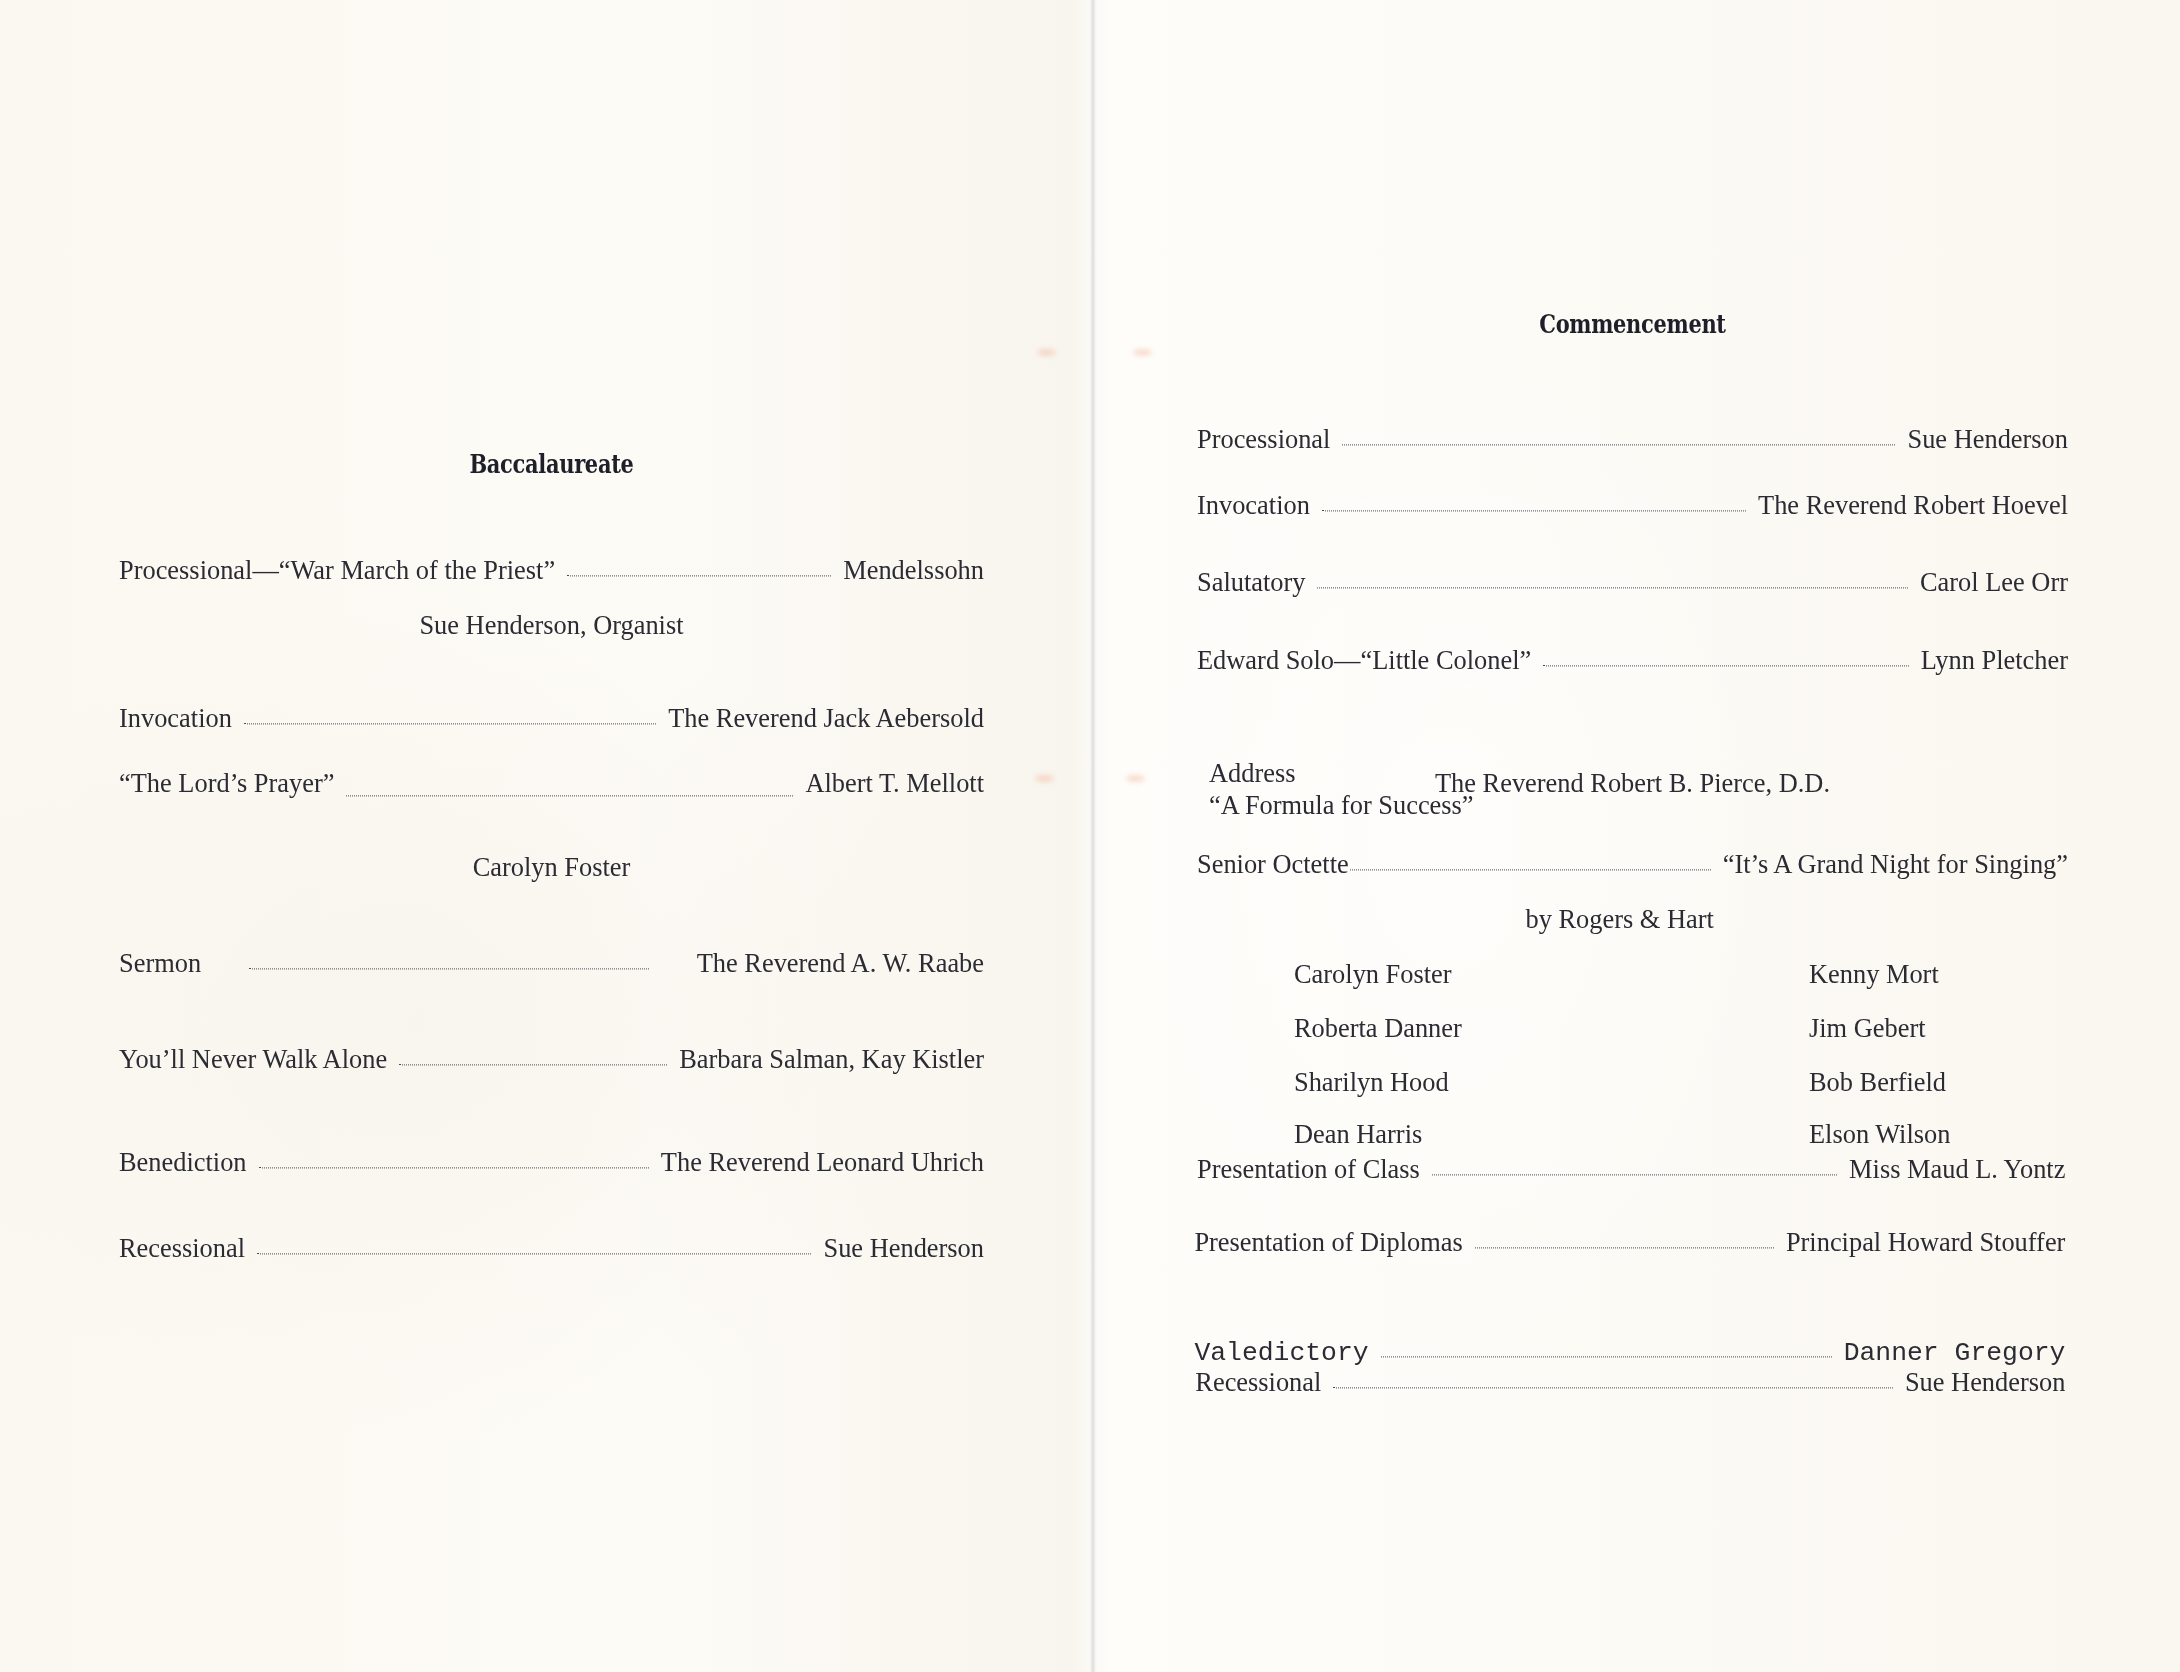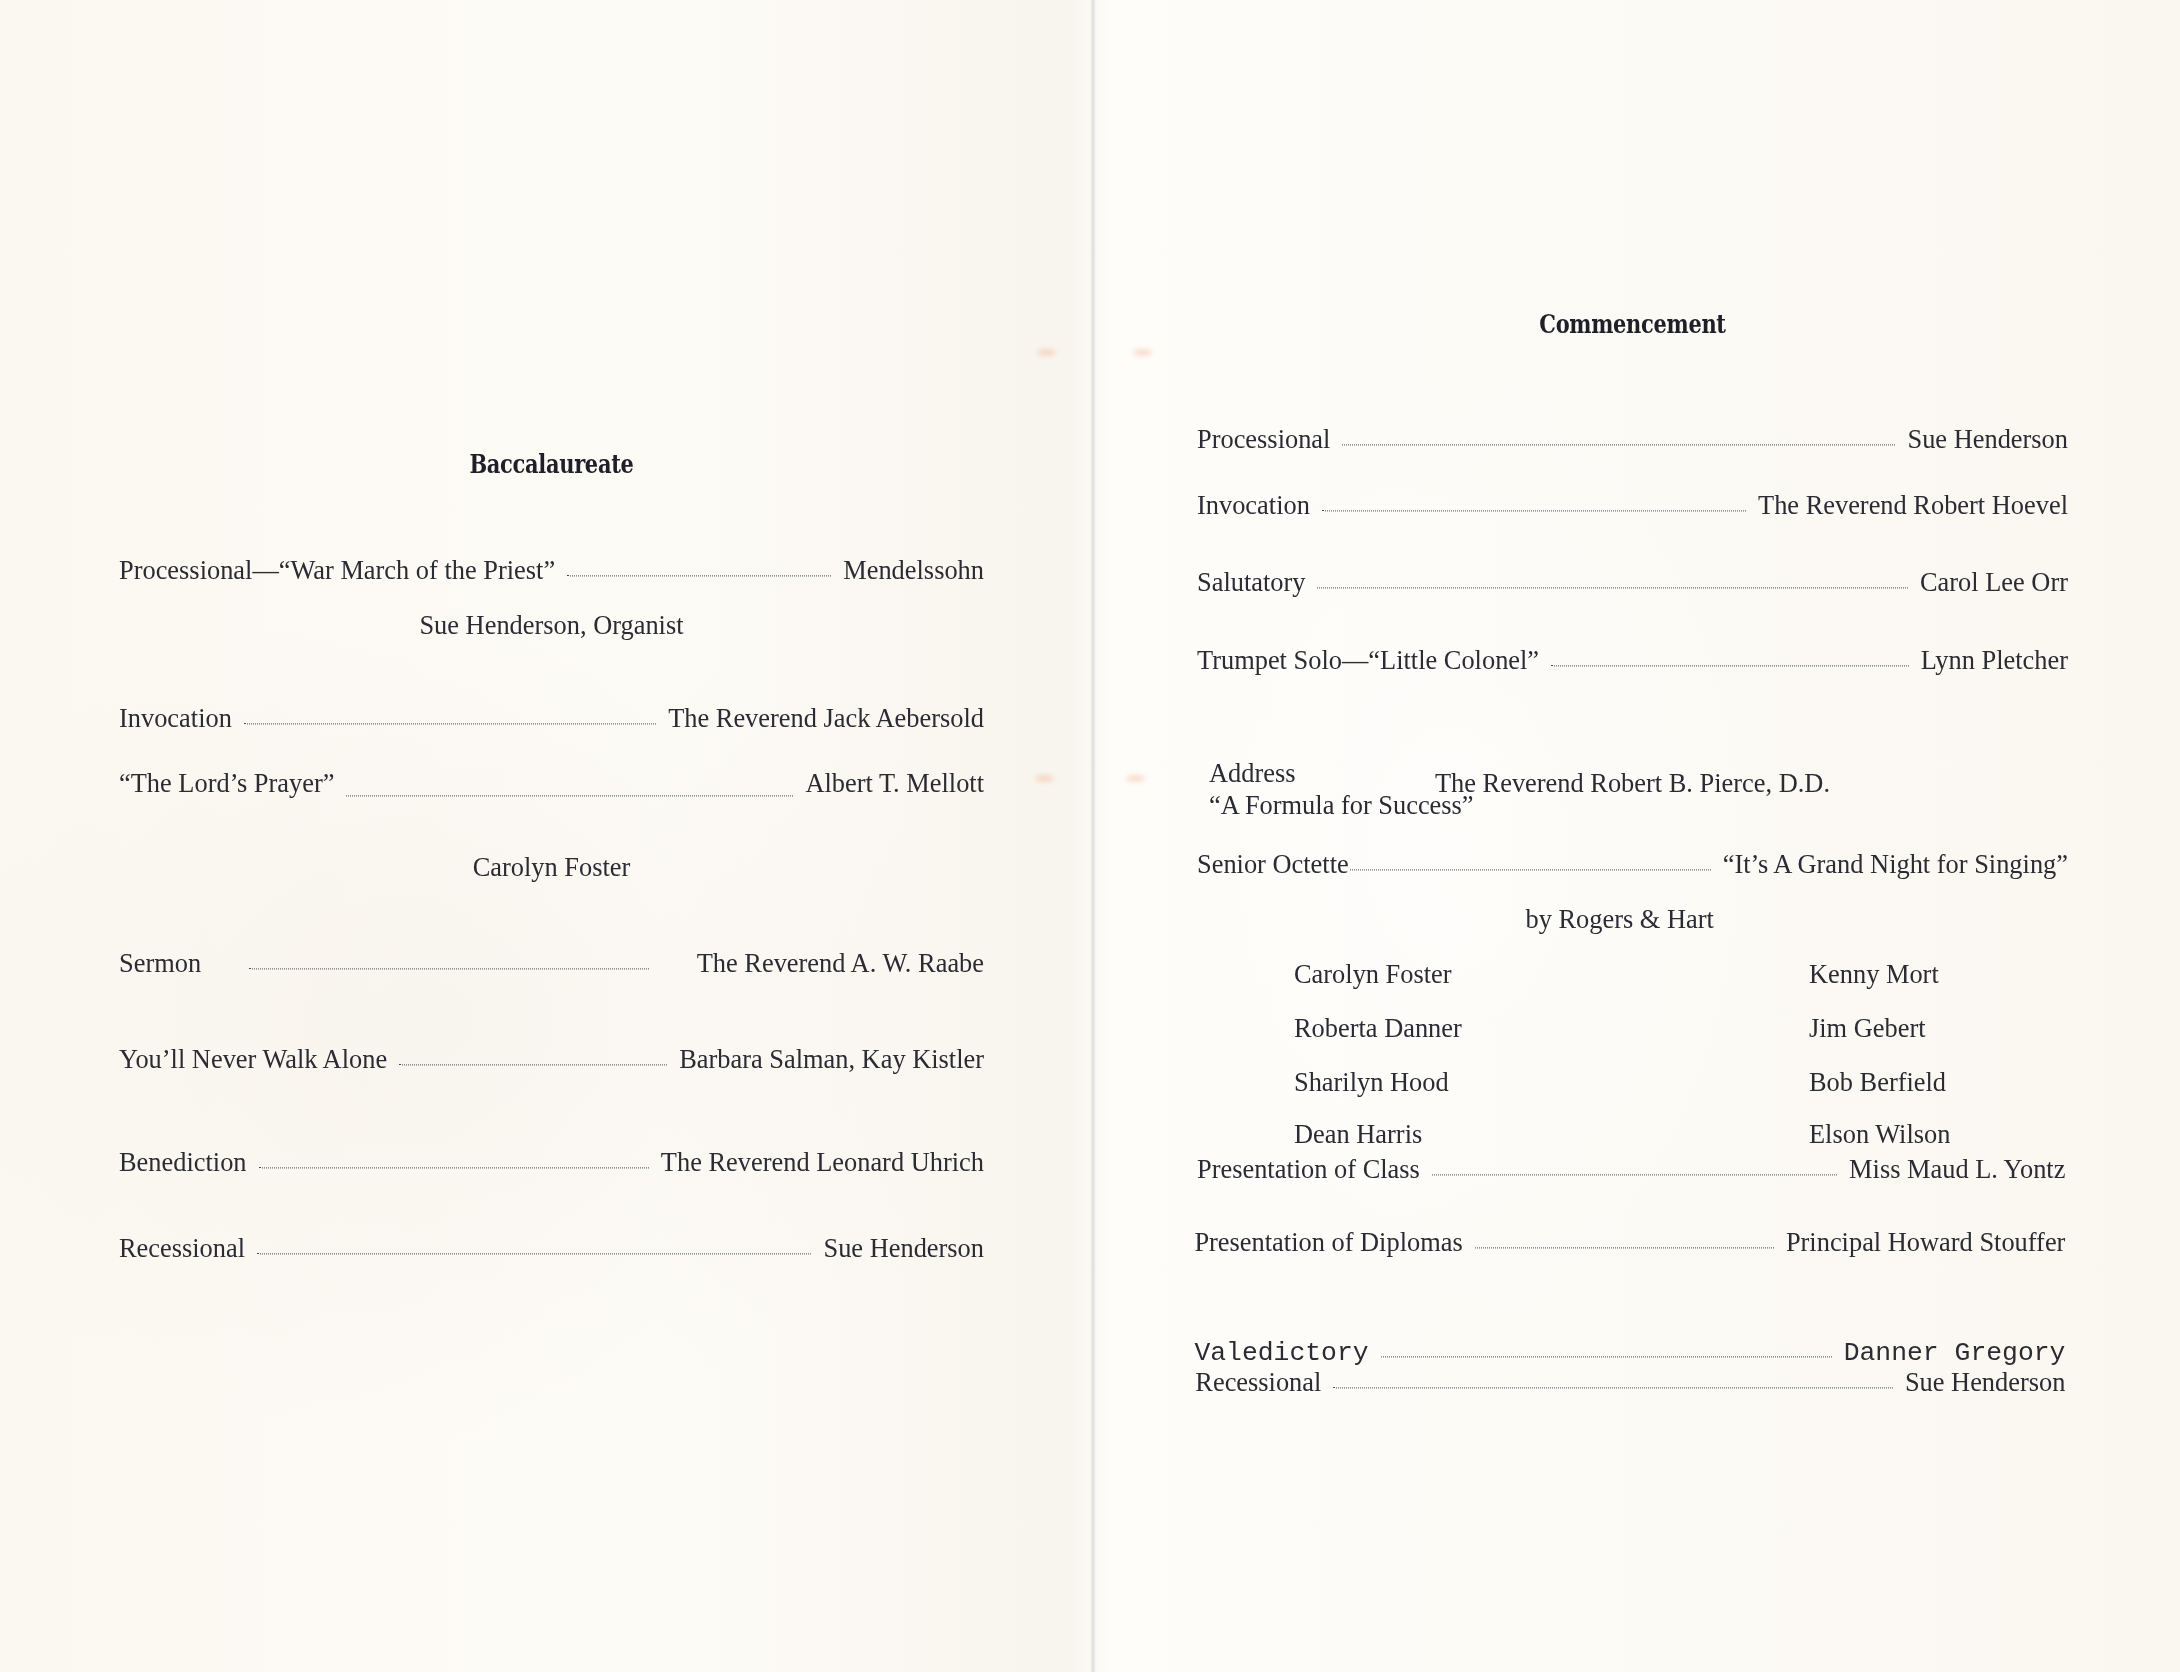--- a/index.html
+++ b/index.html
@@ -134,21 +134,21 @@
       <span class="value">The Reverend Robert Hoevel</span>
     </div>
 
     <div class="row" style="top:567px;">
       <span class="label">Salutatory</span>
       <span class="leader"></span>
       <span class="value">Carol Lee Orr</span>
     </div>
 
     <div class="row" style="top:645px;">
-      <span class="label">Trumpet Solo—“Little Colonel”</span>
+      <span class="label">Edward Solo—“Little Colonel”</span>
       <span class="leader"></span>
       <span class="value">Lynn Pletcher</span>
     </div>
 
     <div class="row" style="top:758px;flex-direction:column;">
       <span class="label">Address</span>
       <span class="leader"></span>
       <span class="value">“A Formula for Success”</span>
     </div>
     <div class="center-line" style="top:768px;">The Reverend Robert B. Pierce, D.D.</div>

